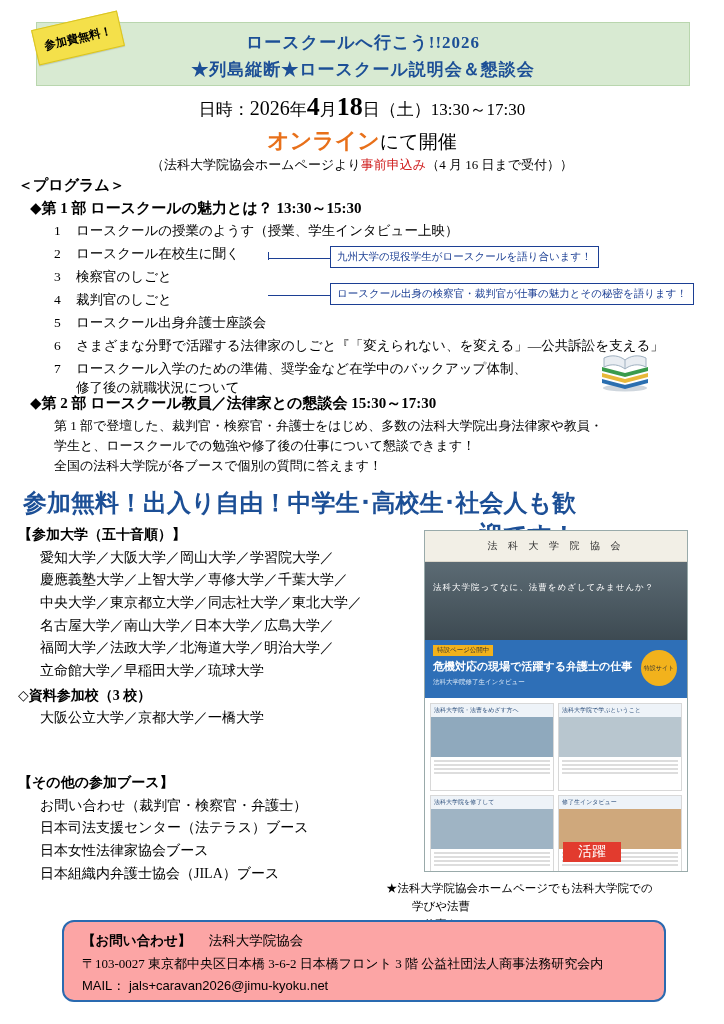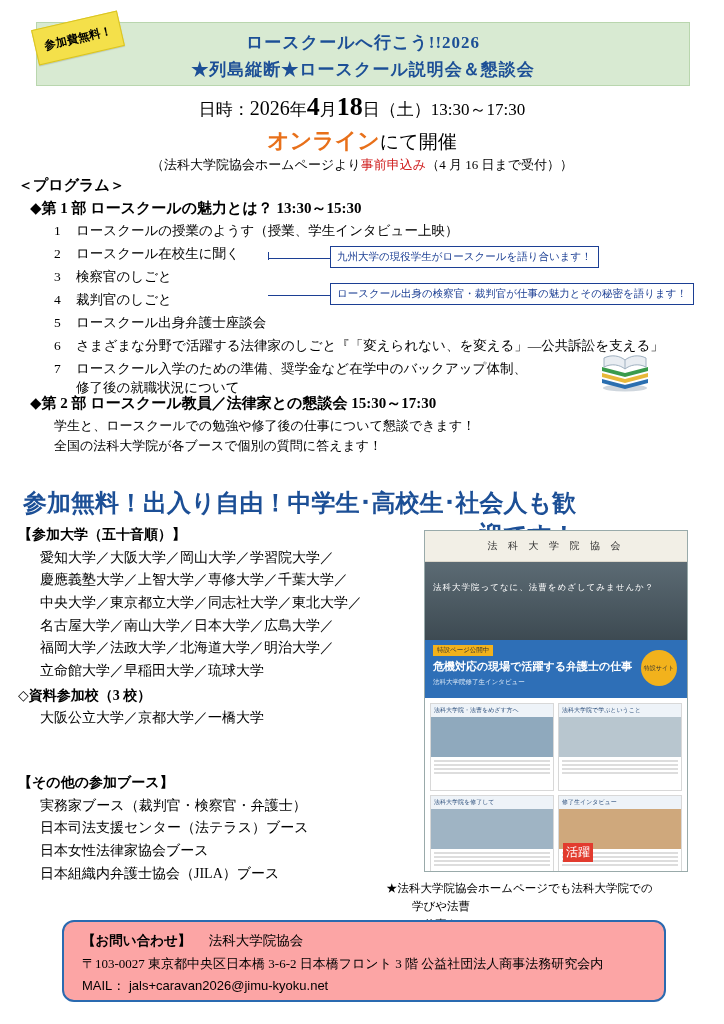--- a/index.html
+++ b/index.html
@@ -105,21 +105,21 @@
     background:#f2b21c;color:#333;font-size:6px;display:flex;align-items:center;justify-content:center;}
   .thumb .grid{display:grid;grid-template-columns:1fr 1fr;gap:4px;padding:5px;}
   .thumb .cell{border:1px solid #d8d8d8;height:86px;position:relative;overflow:hidden;background:#fff;}
   .thumb .cell .ch{font-size:6px;background:#eef3f8;padding:2px 3px;color:#2a4d7a;}
   .thumb .cell .pic{height:40px;background:#8fa9bd;}
   .thumb .cell .pic.b{background:#b8c6cf;}
   .thumb .cell .pic.c{background:#9fb4c4;}
   .thumb .cell .pic.d{background:#cfa87c;}
   .thumb .cell .lines{padding:3px;}
   .thumb .cell .lines i{display:block;height:2px;background:#ddd;margin-bottom:2px;}
-  .thumb .cell .badge{position:absolute;left:4px;bottom:20px;background:#e23b2e;color:#fff;font-size:12px;padding:1px 3px;}
+  .thumb .cell .badge{position:absolute;left:4px;bottom:20px;background:#e23b2e;color:#fff;font-size:14px;padding:1px 15px;}
 
   .thumb-note{
     position:absolute;left:386px;top:880px;width:320px;font-size:11.5px;line-height:1.55;
   }
   .thumb-note .l2{padding-left:26px;}
 
   
   .books{position:absolute;left:596px;top:352px;width:58px;height:40px;}
 
   
@@ -191,41 +191,42 @@
     <ellipse cx="29" cy="36" rx="22" ry="3.5" fill="#cfd6dd"></ellipse>
     <path d="M6 27 L29 33 L52 27 L52 31 L29 37 L6 31 Z" fill="#2b6fb0"></path>
     <path d="M6 21 L29 27 L52 21 L52 25 L29 31 L6 25 Z" fill="#e8b93a"></path>
     <path d="M6 15 L29 21 L52 15 L52 19 L29 25 L6 19 Z" fill="#3a9b4c"></path>
     <path d="M8 6 C16 2 24 4 29 8 C34 4 42 2 50 6 L50 15 C42 11 34 13 29 17 C24 13 16 11 8 15 Z" fill="#e9edf2" stroke="#9fb0c0" stroke-width="1"></path>
     <line x1="29" y1="8" x2="29" y2="17" stroke="#9fb0c0" stroke-width="1"></line>
   </svg>
 
   <div class="sec2">◆第 2 部  ロースクール教員／法律家との懇談会  15:30～17:30</div>
   <div class="sec2body">
+    <div>第 1 部で登壇した、裁判官・検察官・弁護士をはじめ、多数の法科大学院出身法律家や教員・</div>
     <div>学生と、ロースクールでの勉強や修了後の仕事について懇談できます！</div>
     <div>全国の法科大学院が各ブースで個別の質問に答えます！</div>
   </div>
 
   <div class="freeline">参加無料！出入り自由！中学生･高校生･社会人も歓迎です！</div>
 
   <div class="ulist">
     <div class="head">【参加大学（五十音順）】</div>
     <div class="row">愛知大学／大阪大学／岡山大学／学習院大学／</div>
     <div class="row">慶應義塾大学／上智大学／専修大学／千葉大学／</div>
     <div class="row">中央大学／東京都立大学／同志社大学／東北大学／</div>
     <div class="row">名古屋大学／南山大学／日本大学／広島大学／</div>
     <div class="row">福岡大学／法政大学／北海道大学／明治大学／</div>
     <div class="row">立命館大学／早稲田大学／琉球大学</div>
     <div class="sub2">◇資料参加校（3 校）</div>
     <div class="row">大阪公立大学／京都大学／一橋大学</div>
   </div>
 
   <div class="booths">
     <div class="head">【その他の参加ブース】</div>
-    <div class="row">実務家ブース（裁判官・検察官・弁護士）</div>
+    <div class="row">お問い合わせ（裁判官・検察官・弁護士）</div>
     <div class="row">日本司法支援センター（法テラス）ブース</div>
     <div class="row">日本女性法律家協会ブース</div>
     <div class="row">日本組織内弁護士協会（JILA）ブース</div>
   </div>
 
   <div class="thumb">
     <div class="tb-top">法 科 大 学 院 協 会</div>
     <div class="hero">
       <div class="t">法科大学院ってなに、法曹をめざしてみませんか？</div>
     </div>

